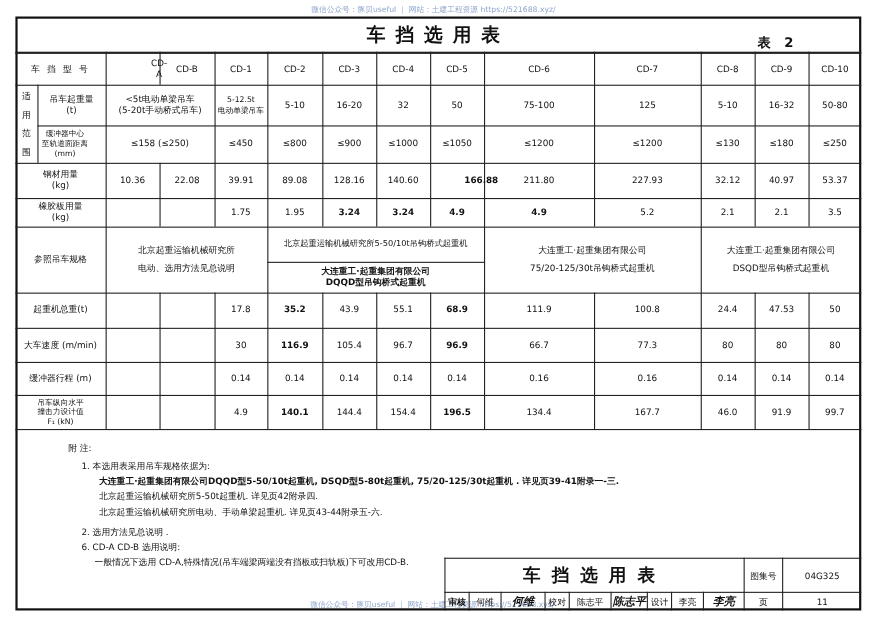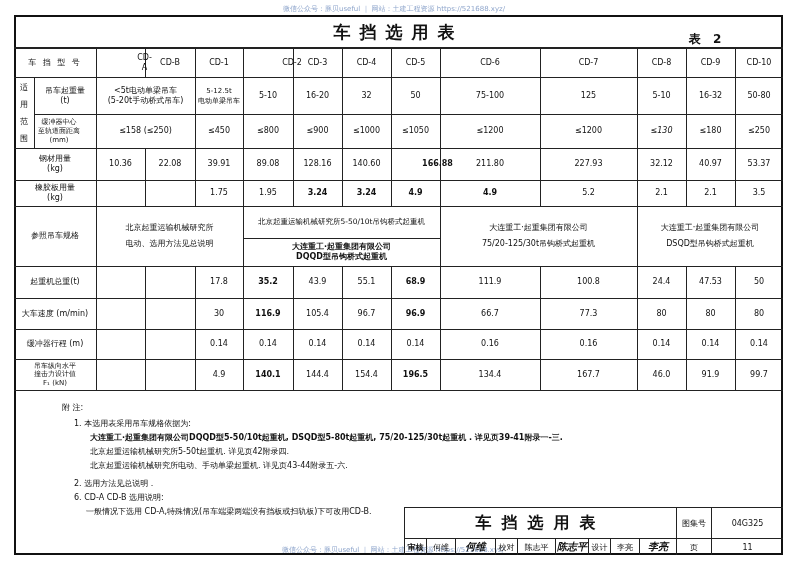--- a/index.html
+++ b/index.html
@@ -64,21 +64,21 @@
 <div class="line v" style="left:637px;top:47px;height:343px;"></div>
 <div class="line v" style="left:686px;top:47px;height:159px;"></div>
 <div class="line v" style="left:686px;top:266px;height:124px;"></div>
 <div class="line v" style="left:735px;top:47px;height:159px;"></div>
 <div class="line v" style="left:735px;top:266px;height:124px;"></div>
 
 <div class="cell" style="left:14px;top:48px;width:82px;height:29px;letter-spacing:2px;">车 挡 型 号</div>
 <div class="cell" style="left:96px;top:48px;width:49px;height:29px;padding-left:48px;">CD-A</div>
 <div class="cell" style="left:145px;top:48px;width:50px;height:29px;">CD-B</div>
 <div class="cell" style="left:195px;top:48px;width:48px;height:29px;">CD-1</div>
-<div class="cell" style="left:243px;top:48px;width:50px;height:29px;margin-left:24px;">CD-2</div>
+<div class="cell" style="left:243px;top:48px;width:50px;height:29px;">CD-2</div>
 <div class="cell" style="left:293px;top:48px;width:49px;height:29px;">CD-3</div>
 <div class="cell" style="left:342px;top:48px;width:49px;height:29px;">CD-4</div>
 <div class="cell" style="left:391px;top:48px;width:49px;height:29px;">CD-5</div>
 <div class="cell" style="left:440px;top:48px;width:100px;height:29px;">CD-6</div>
 <div class="cell" style="left:540px;top:48px;width:97px;height:29px;">CD-7</div>
 <div class="cell" style="left:637px;top:48px;width:49px;height:29px;">CD-8</div>
 <div class="cell" style="left:686px;top:48px;width:49px;height:29px;">CD-9</div>
 <div class="cell" style="left:735px;top:48px;width:48px;height:29px;">CD-10</div>
 
 <div class="cell" style="left:14px;top:77px;width:20px;height:71px;line-height:17px;">适
@@ -106,21 +106,21 @@
 至轨道面距离
 (mm)</div>
 <div class="cell" style="left:96px;top:114px;width:99px;height:34px;">≤158 (≤250)</div>
 <div class="cell" style="left:195px;top:114px;width:48px;height:34px;">≤450</div>
 <div class="cell" style="left:243px;top:114px;width:50px;height:34px;">≤800</div>
 <div class="cell" style="left:293px;top:114px;width:49px;height:34px;">≤900</div>
 <div class="cell" style="left:342px;top:114px;width:49px;height:34px;">≤1000</div>
 <div class="cell" style="left:391px;top:114px;width:49px;height:34px;">≤1050</div>
 <div class="cell" style="left:440px;top:114px;width:100px;height:34px;">≤1200</div>
 <div class="cell" style="left:540px;top:114px;width:97px;height:34px;">≤1200</div>
-<div class="cell" style="left:637px;top:114px;width:49px;height:34px;font-style:italic;">≤130</div>
+<div class="cell" style="left:637px;top:114px;width:49px;height:34px;">≤130</div>
 <div class="cell" style="left:686px;top:114px;width:49px;height:34px;">≤180</div>
 <div class="cell" style="left:735px;top:114px;width:48px;height:34px;">≤250</div>
 
 <div class="cell" style="left:14px;top:148px;width:82px;height:32px;">钢材用量
 (kg)</div>
 <div class="cell" style="left:96px;top:148px;width:49px;height:32px;">10.36</div>
 <div class="cell" style="left:145px;top:148px;width:50px;height:32px;">22.08</div>
 <div class="cell" style="left:195px;top:148px;width:48px;height:32px;">39.91</div>
 <div class="cell" style="left:243px;top:148px;width:50px;height:32px;">89.08</div>
 <div class="cell" style="left:293px;top:148px;width:49px;height:32px;">128.16</div>

